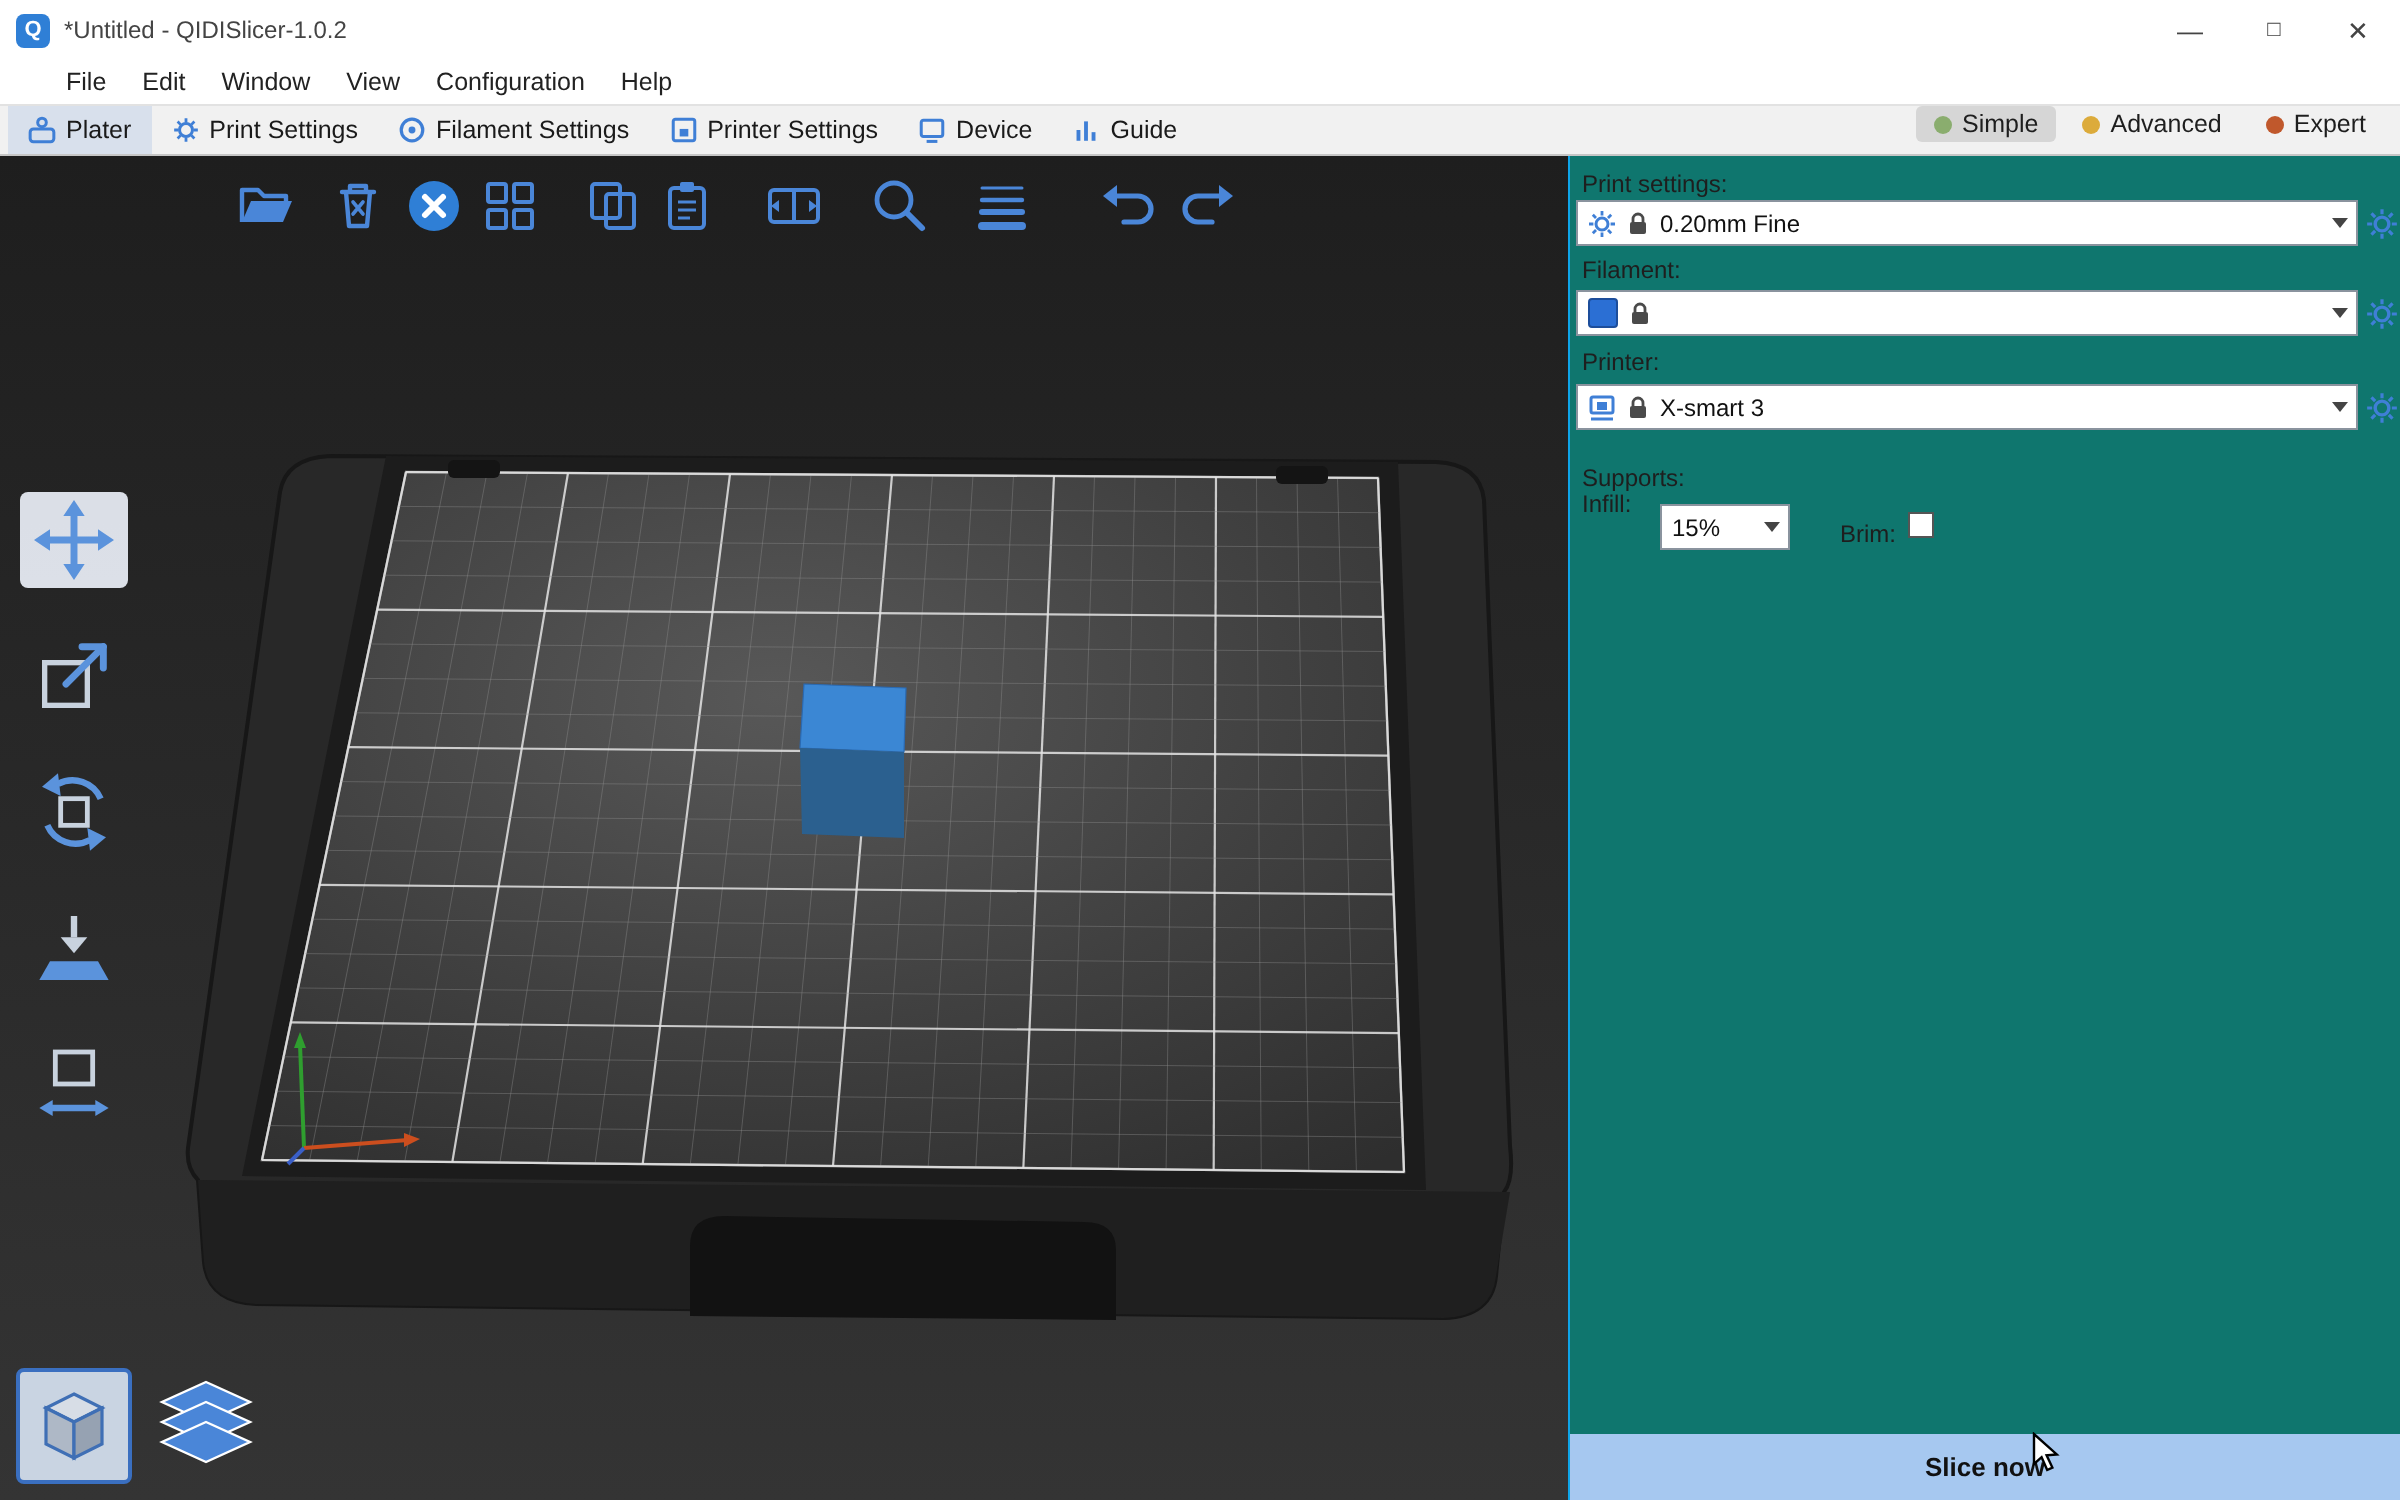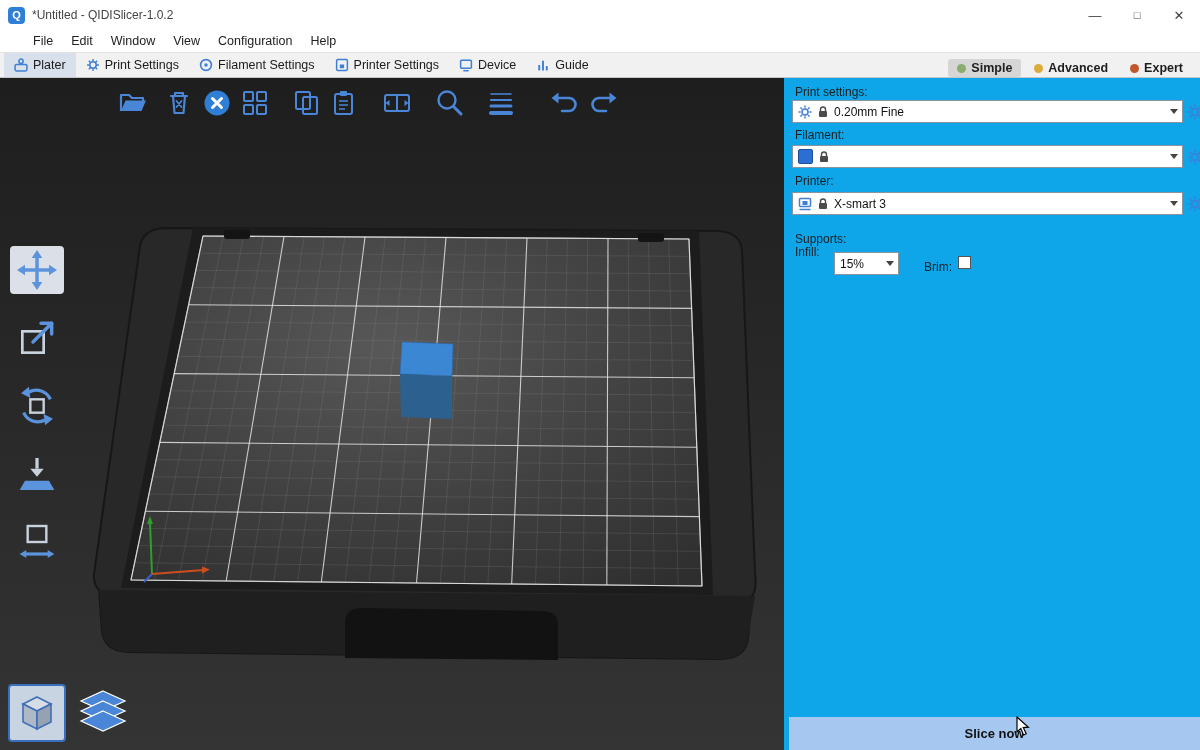--- a/index.html
+++ b/index.html
@@ -20,21 +20,21 @@
   
   .menubar { height:22px; display:flex; align-items:center; padding-left:24px; background:#fff; }
   .menu-item { padding:0 9px; font-size:12.5px; color:#222; height:22px; line-height:22px; }
 
   
   .tabbar { height:26px; background:#f1f1f1; border-top:1px solid #e2e2e2; border-bottom:1px solid #c6c6c6;
             display:flex; align-items:stretch; padding-left:4px; }
   .tab { display:flex; align-items:center; gap:5px; padding:0 10px; font-size:12.5px; color:#1a1a1a; }
   .tab.active { background:#d8e0ec; }
   .tab-icon { width:14px; height:14px; display:block; }
-  .modes { margin-left:auto; display:flex; align-items:flex-end; gap:4px; padding-right:8px;font-weight:bold; }
+  .modes { margin-left:auto; display:flex; align-items:flex-start; gap:4px; padding-right:8px; }
   .mode { display:flex; align-items:center; gap:5px; padding:2px 9px; font-size:12.5px; border-radius:3px; }
   .mode.selected { background:#d6d6d6; }
   .mode-dot { width:9px; height:9px; border-radius:50%; }
 
   
   .content { position:absolute; top:78px; left:0; right:0; bottom:0; display:flex; }
   .viewport { position:relative; width:784px; height:672px; background:#222; overflow:hidden; }
   .scene { position:absolute; left:0; top:0; }
 
   .top-toolbar { position:absolute; left:114px; top:6px; display:flex; align-items:center; }
@@ -45,21 +45,21 @@
   .left-toolbar { position:absolute; left:10px; top:168px; display:flex; flex-direction:column; }
   .ltool { width:54px; height:48px; margin-bottom:20px; display:flex; align-items:center; justify-content:center; }
   .ltool svg { width:40px; height:40px; }
   .ltool.hl { background:rgba(235,240,248,0.92); border-radius:4px; }
 
   .view-toggles { position:absolute; left:8px; bottom:8px; display:flex; gap:8px; align-items:flex-end; }
   .vt-btn { width:58px; height:58px; display:flex; align-items:center; justify-content:center; border-radius:4px; }
   .vt-btn.selected { background:#c9d4e2; border:2px solid #3a6fc0; }
 
   
-  .sidebar { position:relative; width:416px; height:672px; background:#0ea5e9; border-left:5px solid #0ea5e9; }
+  .sidebar { position:relative; width:416px; height:672px; background:#0f766e; border-left:1px solid #0ea5e9; }
   .sb-label { position:absolute; left:6px; font-size:12px; color:#1e1e1e; height:14px; line-height:14px; }
   .combo { position:absolute; height:23px; border:1px solid #8a939e; background:#fff; display:flex;
            align-items:center; padding:0 4px 0 5px; gap:5px; font-size:12px; color:#111; }
   .combo .txt { flex:1 1 auto; white-space:nowrap; overflow:hidden; }
   .combo-arrow { width:0; height:0; border-left:4px solid transparent; border-right:4px solid transparent;
                  border-top:5px solid #444; margin-left:auto; flex:0 0 auto; }
   .swatch { width:15px; height:15px; border-radius:2px; border:1px solid #1d4e9b; flex:0 0 auto; }
   .gear-btn { position:absolute; width:17px; height:17px; display:flex; align-items:center; justify-content:center; }
   .checkbox { position:absolute; width:13px; height:13px; background:#fff; border:1px solid #555; }
   .slice-btn { position:absolute; left:0; right:0; bottom:0; height:33px; display:flex; align-items:center;

